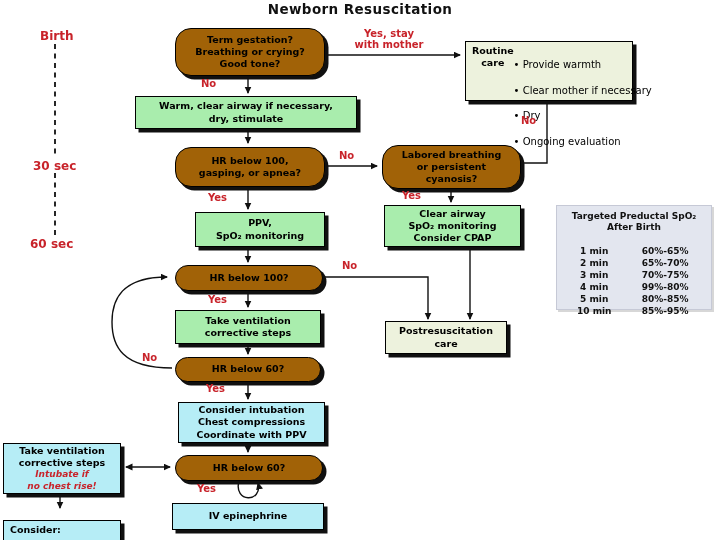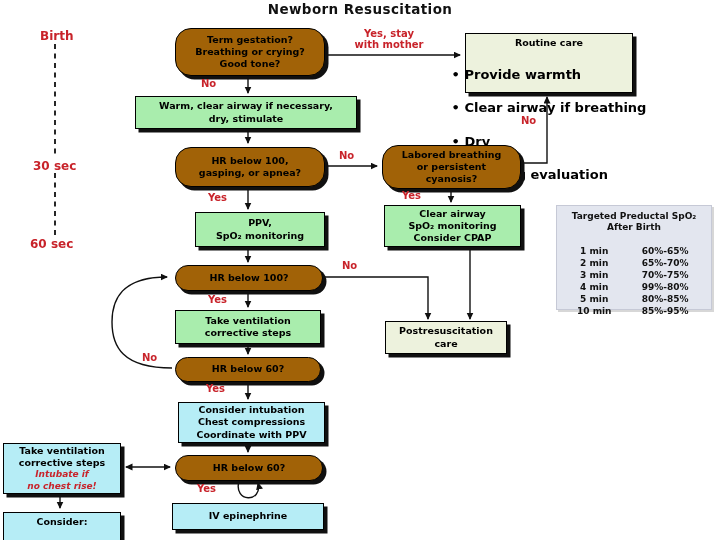--- a/index.html
+++ b/index.html
@@ -10,23 +10,23 @@
     font-size:13.5px;font-weight:bold;color:#111;letter-spacing:.4px;z-index:2;}
   .box{position:absolute;z-index:2;border:1.6px solid #000;box-shadow:3.5px 3.5px 0 #101010;
     display:flex;align-items:center;justify-content:center;text-align:center;
     font-weight:bold;color:#000;font-size:9.5px;line-height:1.28;white-space:pre-line;
     box-sizing:border-box;padding:2px 3px;}
   .pink{background:#a16207;border-radius:16px;}
   .pill{border-radius:13px;}
   .green{background:#A9EDAD;}
   .cream{background:#EDF2DD;}
   .blue{background:#B6EDF6;}
-  .listbox{flex-direction:column;align-items:center;justify-content:flex-start;padding:3px 6px;}
+  .listbox{flex-direction:row;align-items:flex-start;justify-content:flex-start;padding:3px 6px;margin-top:8px;}
   .listbox .bx-title{text-align:center;font-size:9.5px;margin-bottom:1px;}
-  .bullets{margin:0;padding:0;list-style:none;text-align:left;font-size:13px;font-weight:bold;}
+  .bullets{margin:0;padding:0;list-style:none;text-align:left;font-size:10px;font-weight:normal;}
   .bullets li{white-space:nowrap;line-height:1.3;}
   .bullets li::before{content:"•  ";}
   .warning{color:#C8232A;font-style:italic;font-size:9px;line-height:1.25;}
   .rlabel{position:absolute;z-index:3;color:#C8232A;font-weight:bold;font-size:10px;
     line-height:1.1;white-space:pre-line;text-align:center;}
   .tl-label{position:absolute;z-index:3;color:#C8232A;font-weight:bold;font-size:12px;}
   .spo2{position:absolute;z-index:2;background:#E3E6EF;border:1px solid #c6c9d6;
     box-shadow:2px 2px 0 #d7d7d7;box-sizing:border-box;padding:5px 6px;color:#111;}
   .spo2 .tbl-title{font-size:9px;font-weight:bold;text-align:center;white-space:pre-line;
     line-height:1.25;margin-bottom:11px;}
@@ -81,21 +81,21 @@
   <div class="tl-label" style="left:30px;top:237px;">60 sec</div>
 
   <div class="box pink" style="left:175px;top:28px;width:150px;height:48px;">Term gestation?
 Breathing or crying?
 Good tone?</div>
 
   <div class="box cream listbox" style="left:465px;top:33px;width:168px;height:60px;">
     <span class="bx-title">Routine care</span>
     <ul class="bullets">
       <li>Provide warmth</li>
-      <li>Clear airway if breathing</li>
+      <li>Clear mother if necessary</li>
       <li>Dry</li>
       <li>Ongoing evaluation</li>
     </ul>
   </div>
 
   <div class="box green" style="left:135px;top:96px;width:222px;height:33px;">Warm, clear airway if necessary,
 dry, stimulate</div>
 
   <div class="box pink" style="left:175px;top:147px;width:150px;height:40px;">HR below 100,
 gasping, or apnea?</div>

